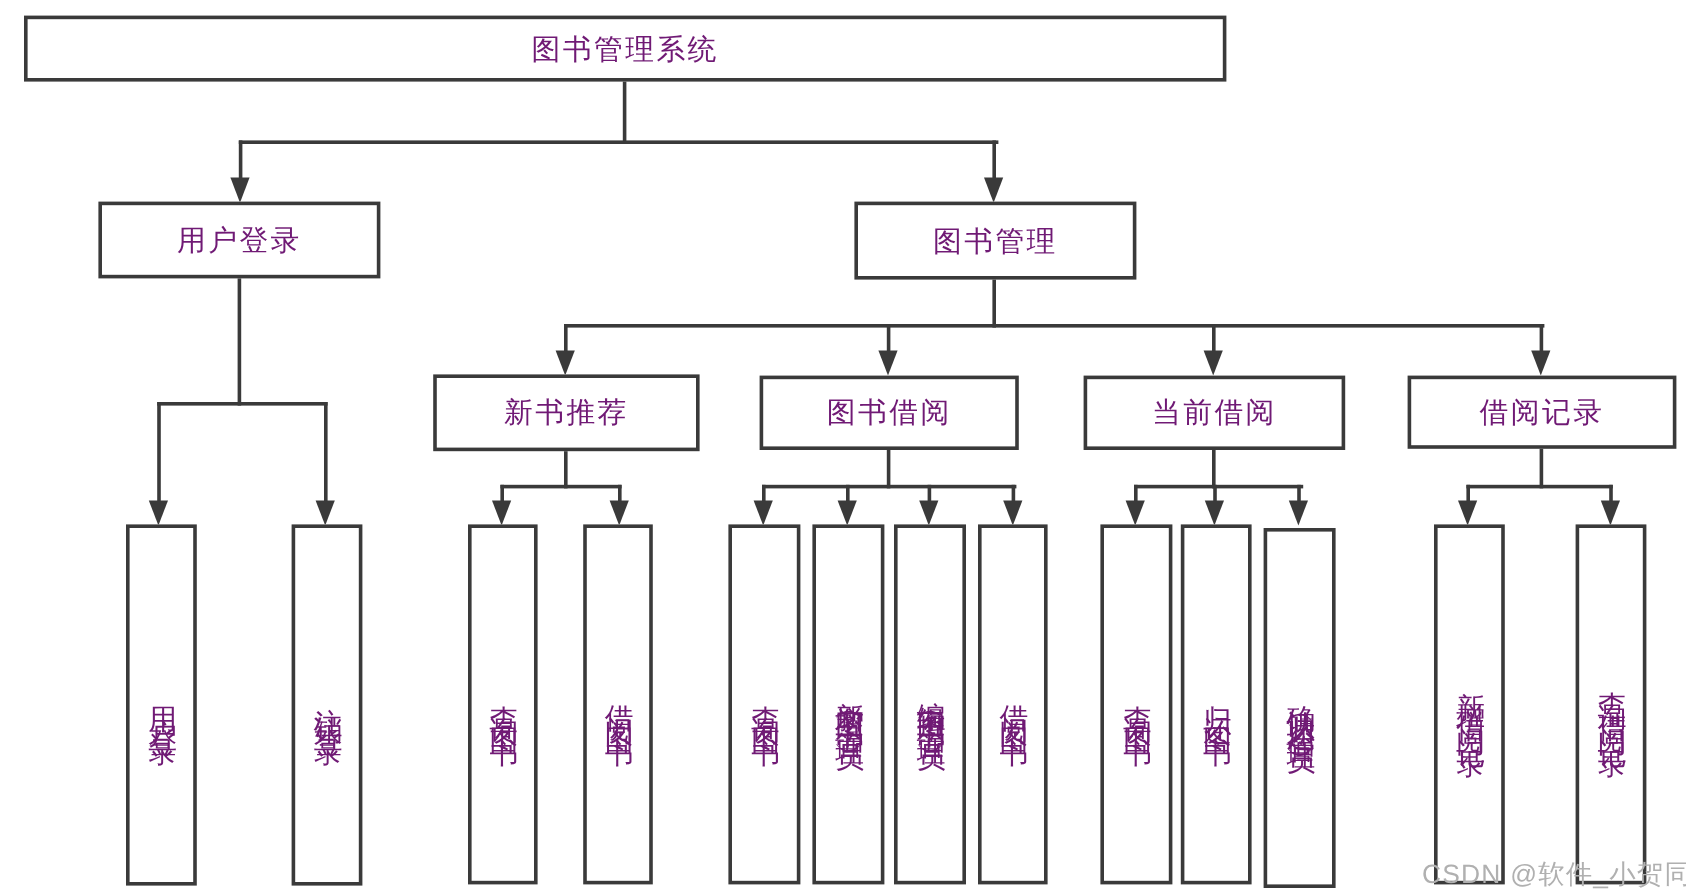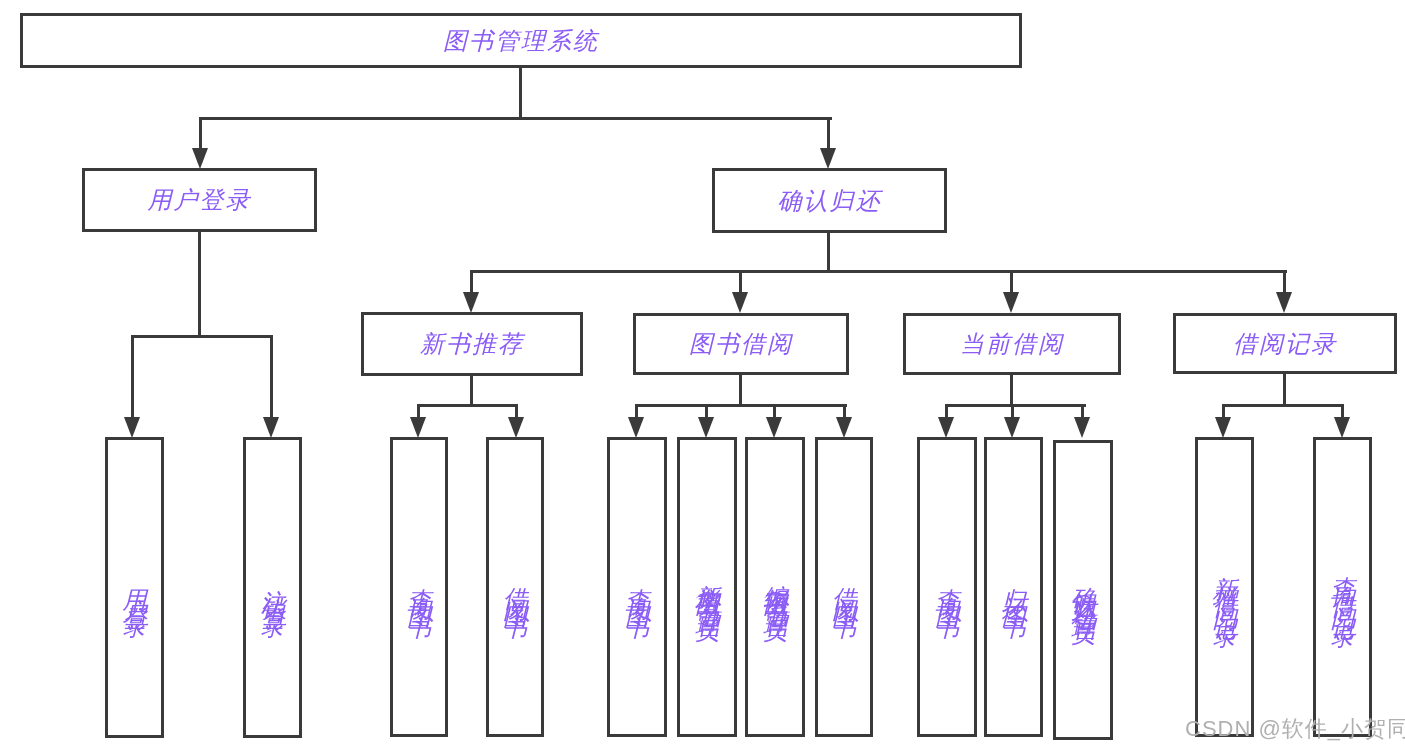--- a/index.html
+++ b/index.html
@@ -12,25 +12,24 @@
     overflow:hidden;
   }
   .node{
     position:absolute;
     box-sizing:border-box;
     border:3px solid #3a3a3a;
     background:#ffffff;
     display:flex;
     align-items:center;
     justify-content:center;
-    color:#8b5cf6;
+    color:#701a75;
     font-size:24px;
     letter-spacing:2px;
     z-index:2;
-    font-style:italic;
   }
   .vnode{z-index:2;}
   .vnode span{
     writing-mode:vertical-rl;
     text-orientation:mixed;
     white-space:nowrap;
   }
   .ls-4{letter-spacing:9px;}
   .ls-6{letter-spacing:10px;}
   .ls-9{letter-spacing:5px;}
@@ -139,21 +138,21 @@
   </div>
 
   <div class="node" style="left:20px;top:13px;width:1002px;height:55px">
     <span>图书管理系统</span>
   </div>
 
   <div class="node" style="left:82px;top:168px;width:235px;height:64px">
     <span>用户登录</span>
   </div>
   <div class="node" style="left:712px;top:168px;width:235px;height:65px">
-    <span>确认归还</span>
+    <span>图书管理</span>
   </div>
 
   <div class="node" style="left:361px;top:312px;width:222px;height:64px">
     <span>新书推荐</span>
   </div>
   <div class="node" style="left:633px;top:313px;width:216px;height:62px">
     <span>图书借阅</span>
   </div>
   <div class="node" style="left:903px;top:313px;width:218px;height:62px">
     <span>当前借阅</span>

